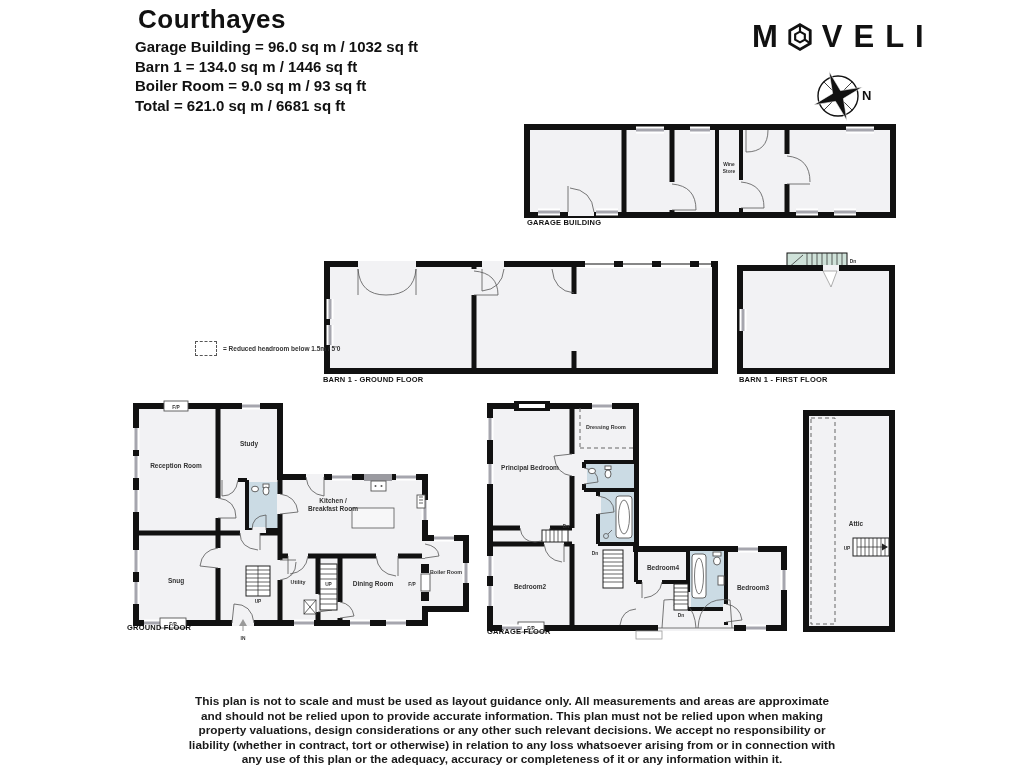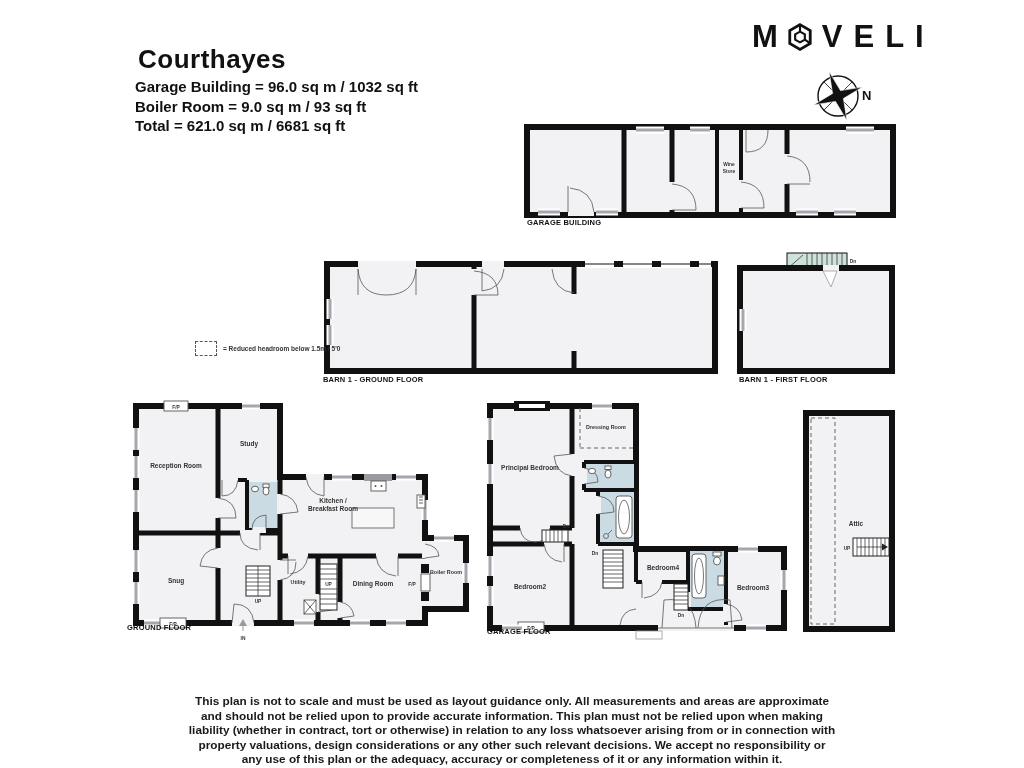--- a/index.html
+++ b/index.html
@@ -1,20 +1,20 @@
 <!DOCTYPE html>
 <html><head>
 <meta charset="utf-8">
 <style>
   html,body{margin:0;padding:0;background:#fff;}
   #page{position:relative;width:1024px;height:768px;background:#fff;overflow:hidden;
         font-family:"Liberation Sans",sans-serif;color:#111;}
   .abs{position:absolute;}
   
-  #header{left:135px;top:4px;margin-top:40px;}
+  #header{left:135px;top:4px;}
   #title{font-size:26px;font-weight:700;letter-spacing:.5px;margin:0 0 2px 3px;}
   .hline{font-size:15px;font-weight:700;line-height:19.5px;white-space:nowrap;}
   
   #logo{left:752px;top:20px;display:flex;align-items:center;}
   #logo span{font-size:31px;font-weight:700;letter-spacing:11px;line-height:34px;}
   #logo .hex{margin:0 9px 0 -2px;}
   
   #compassN{left:862px;top:88px;font-size:13px;font-weight:700;}
   
   #legend{left:195px;top:341px;display:flex;align-items:center;}
@@ -47,20 +47,21 @@
   .tiny{font:700 4.8px "Liberation Sans",sans-serif;fill:#333;text-anchor:middle;}
 </style>
 </head>
 <body>
 
 <div id="page">
 
   <div id="header" class="abs">
     <h1 id="title">Courthayes</h1>
     <div class="hline">Garage Building = 96.0 sq m / 1032 sq ft</div>
+    <div class="hline">Barn 1 = 134.0 sq m / 1446 sq ft</div>
     <div class="hline">Boiler Room = 9.0 sq m / 93 sq ft</div>
     <div class="hline">Total = 621.0 sq m / 6681 sq ft</div>
   </div>
 
   <div id="logo" class="abs">
     <span>M</span>
     <svg class="hex" width="26" height="28" viewBox="0 0 24 26">
       <path d="M12,1.5 L21.5,7 V19 L12,24.5 L2.5,19 V7 Z" fill="none" stroke="#111" stroke-width="2.6"></path>
       <path d="M12,8 L16.5,10.5 V15.5 L12,18 L7.5,15.5 V10.5 Z" fill="none" stroke="#111" stroke-width="2"></path>
       <path d="M12,1.5 V8 M16.5,15.5 L21.5,19" stroke="#111" stroke-width="2"></path>
@@ -397,18 +398,18 @@
       <path d="M54,137 H80" stroke="#222" stroke-width=".7"></path>
       <path d="M79,133.5 L85,137 L79,140.5 Z" fill="#222"></path>
       <text class="tiny" x="44" y="140">UP</text>
     </g>
     <text class="lbl" x="53" y="116">Attic</text>
   </svg>
 
   <div id="disclaimer" class="abs">
     <div>This plan is not to scale and must be used as layout guidance only. All measurements and areas are approximate</div>
     <div>and should not be relied upon to provide accurate information. This plan must not be relied upon when making</div>
+    <div>property valuations, design considerations or any other such relevant decisions. We accept no responsibility or</div>
     <div>liability (whether in contract, tort or otherwise) in relation to any loss whatsoever arising from or in connection with</div>
-    <div>property valuations, design considerations or any other such relevant decisions. We accept no responsibility or</div>
     <div>any use of this plan or the adequacy, accuracy or completeness of it or any information within it.</div>
   </div>
 
 </div>
 
 </body></html>

